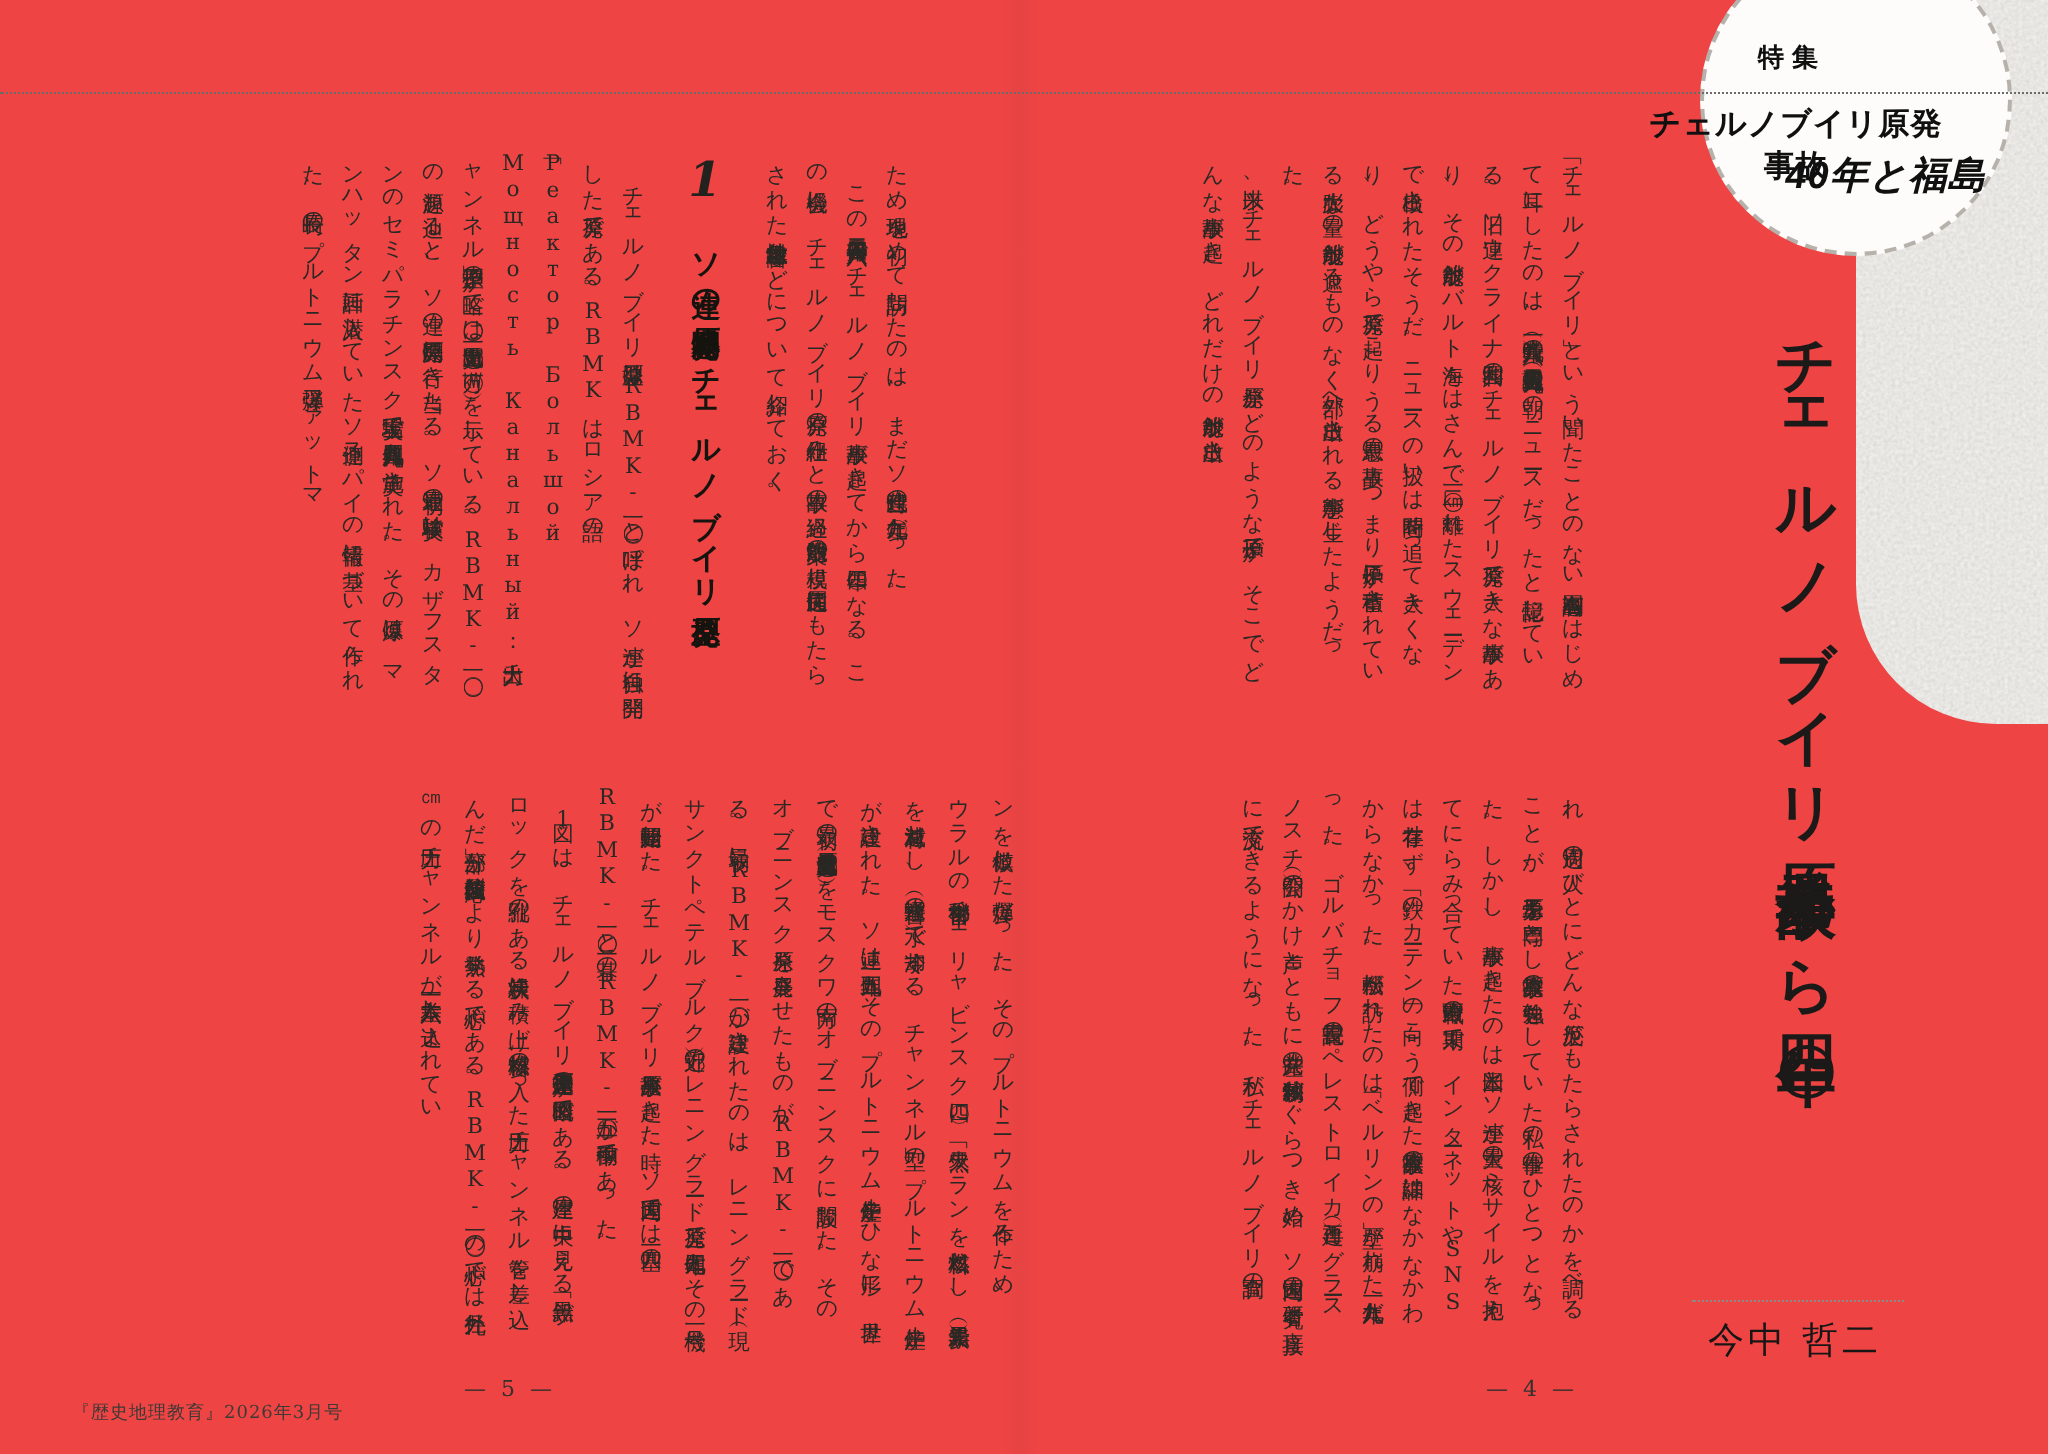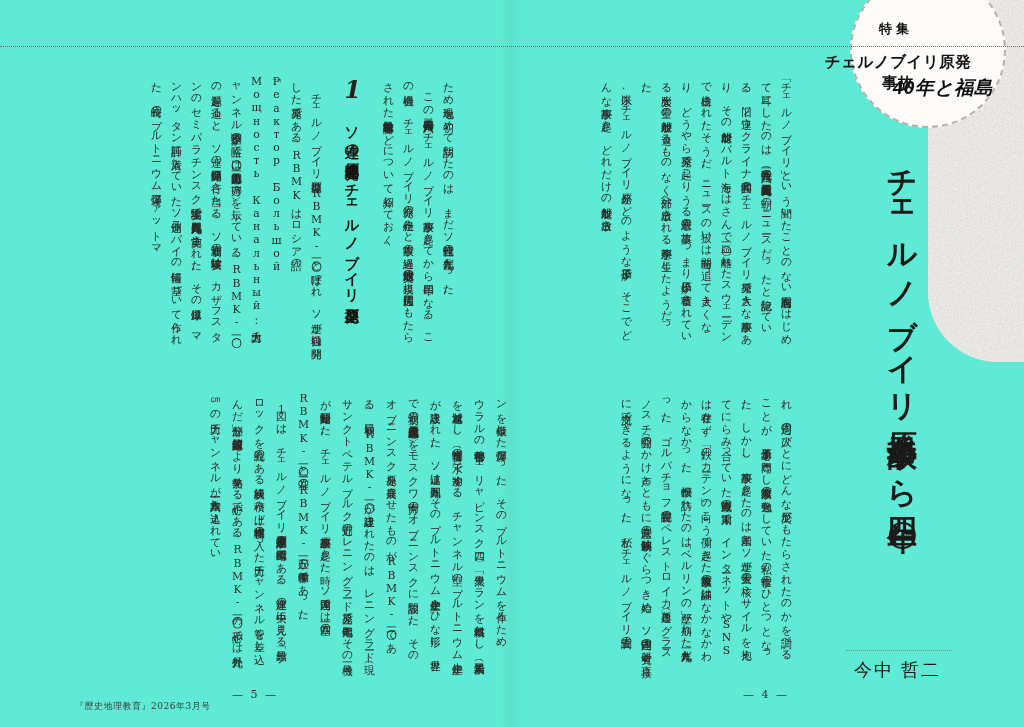--- a/index.html
+++ b/index.html
@@ -1,21 +1,21 @@
 <!DOCTYPE html>
 <html lang="ja"><head>
 <meta charset="utf-8">
 <style>
   html,body{margin:0;padding:0;}
   body{
     width:1024px;height:727px;overflow:hidden;
     background:#ffffff;
     font-family:"DejaVu Serif","Liberation Serif",serif;
   }
-  .spread{position:relative;width:1024px;height:727px;background:#5eead4;}
+  .spread{position:relative;width:1024px;height:727px;background:#ef4444;}
 
   
   .texture-wrap{
     position:absolute;top:0;right:0;width:96px;height:362px;
     border-bottom-left-radius:70px;overflow:hidden;z-index:1;
   }
   .texture-wrap svg{display:block;}
 
   
   .stamp{
@@ -84,21 +84,21 @@
 
   
   .page-num{
     position:absolute;top:688px;width:80px;text-align:center;
     font-size:11px;letter-spacing:2px;color:#33312e;z-index:2;
   }
   .page-num-left{left:215px;}
   .page-num-right{left:726px;}
   .journal-footer{
     position:absolute;left:36px;top:700px;font-size:9px;
-    letter-spacing:.5px;color:#3c3a36;z-index:2;margin-left:39px;
+    letter-spacing:.5px;color:#3c3a36;z-index:2;
   }
 
   
   .gutter{
     position:absolute;left:500px;top:0;width:20px;height:727px;z-index:0;
     background:linear-gradient(90deg,rgba(0,0,0,0) 0%,rgba(60,55,45,.05) 50%,rgba(0,0,0,0) 100%);
   }
 </style>
 </head>
 <body>

